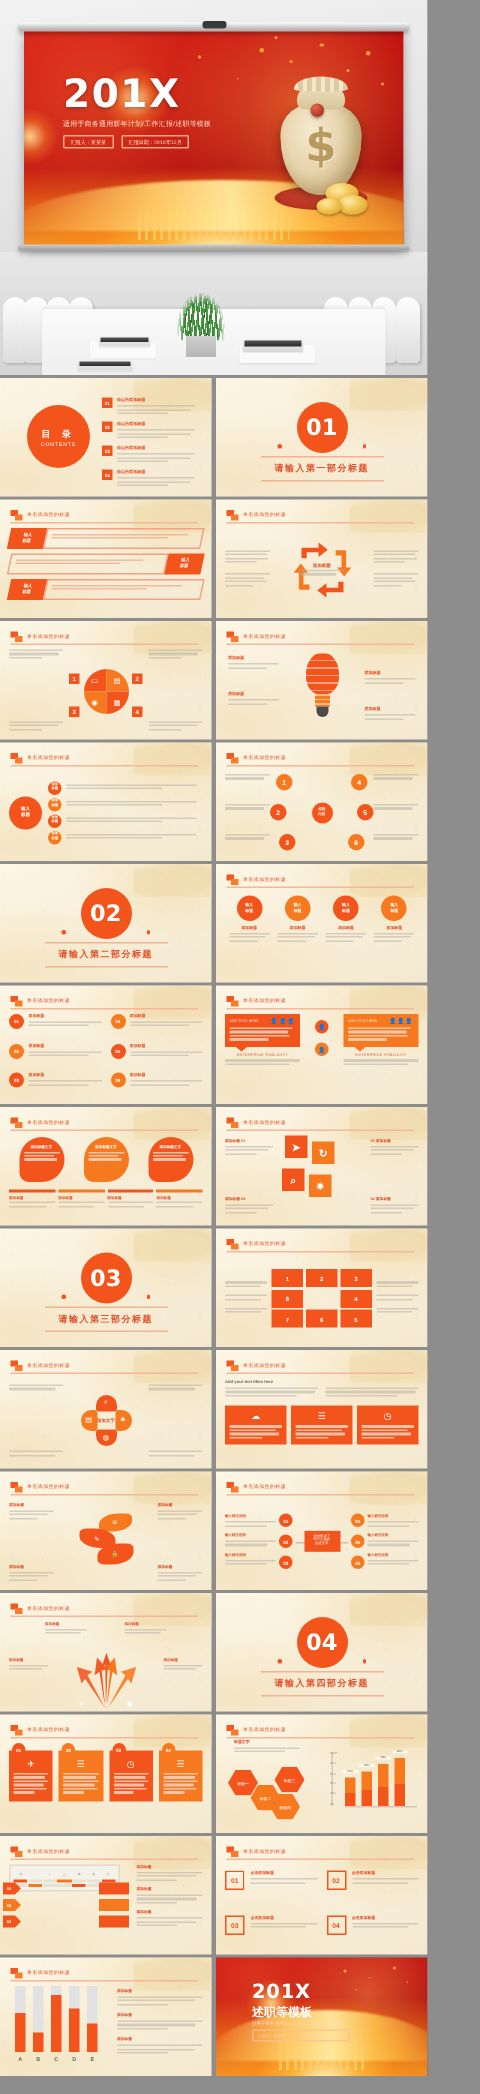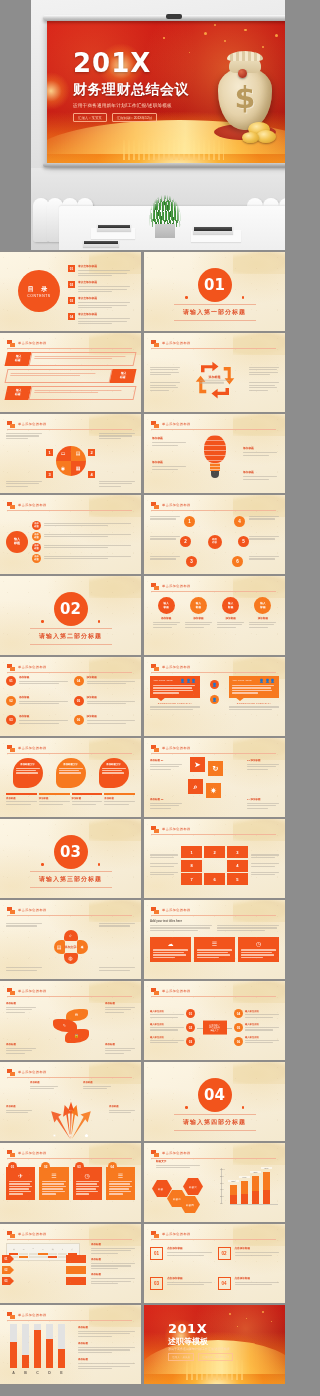--- a/index.html
+++ b/index.html
@@ -1,21 +1,21 @@
 <!DOCTYPE html>
 <html><head>
 <meta charset="utf-8">
 <style>
   * { box-sizing: border-box; margin:0; padding:0; }
   body {
     width:285px; height:1396px; overflow:hidden;
     background:#8d8d8d;
     font-family:"Liberation Sans", sans-serif;
   }
-  .page { width:249px; height:1396px; position:relative; background:#8d8d8d;padding-left:31px; }
+  .page { width:249px; height:1396px; position:relative; background:#8d8d8d; }
 
   
   .hero { position:relative; width:285px; height:250px; overflow:hidden;
           background:linear-gradient(180deg,#e9e9e9 0%,#dcdcdc 45%,#d2d2d2 100%); }
   .room-wall { position:absolute; left:0; top:0; width:285px; height:186px;
                background:linear-gradient(170deg,#f2f2f2 0%,#e3e3e3 60%,#d6d6d6 100%); }
   .roller { position:absolute; left:12px; top:15px; width:261px; height:6px;
             border-radius:3px;
             background:linear-gradient(180deg,#fdfdfd,#c9c9c9 55%,#a8a8a8);
             box-shadow:0 2px 3px rgba(0,0,0,.25); z-index:6; }
@@ -207,21 +207,20 @@
       </div>
       <div class="flare" style="left:20%;top:16%;width:46px;height:46px"></div>
       <div class="flare" style="left:-6%;top:36%;width:38px;height:38px"></div>
       <div class="city">
         <div class="city-sky"></div>
       </div>
       <div class="wave"></div>
 
       <div class="hero-title">
         <div class="hero-year">201X</div>
-        <div class="hero-main">财务理财总结会议</div>
         <div class="hero-sub">适用于商务通用新年计划/工作汇报/述职等模板</div>
         <div class="hero-tags">
           <span class="hero-tag">汇报人：某某某</span>
           <span class="hero-tag">汇报日期：201X年12月</span>
         </div>
       </div>
 
       <div class="moneybag">
         <div class="coin-plate"></div>
         <div class="bag-body"></div>

